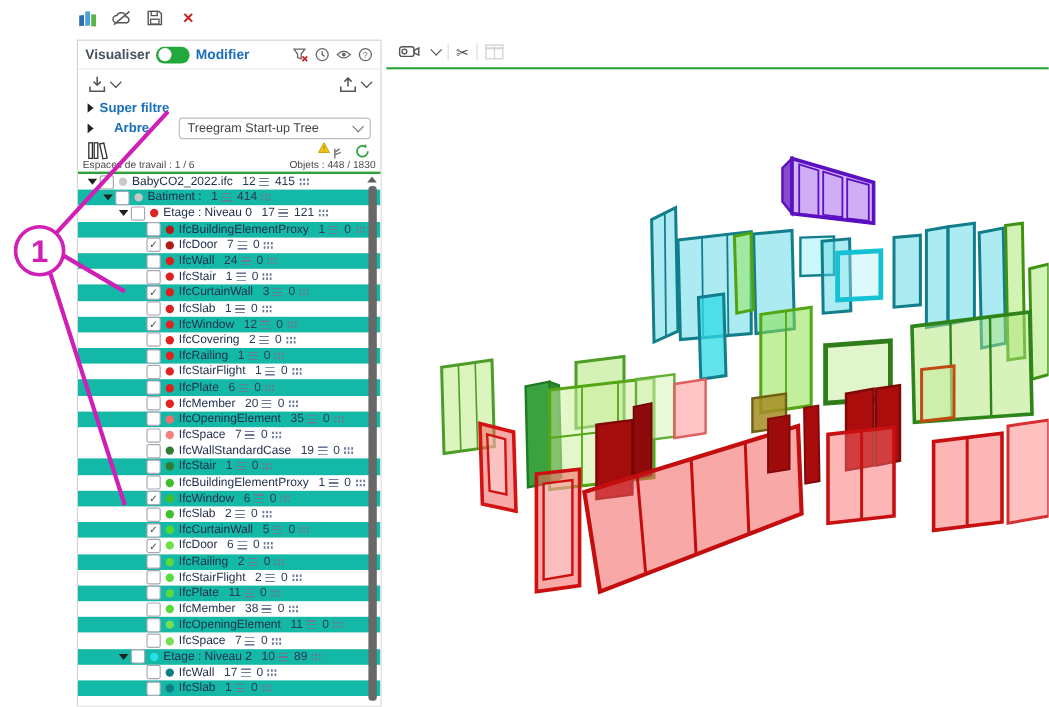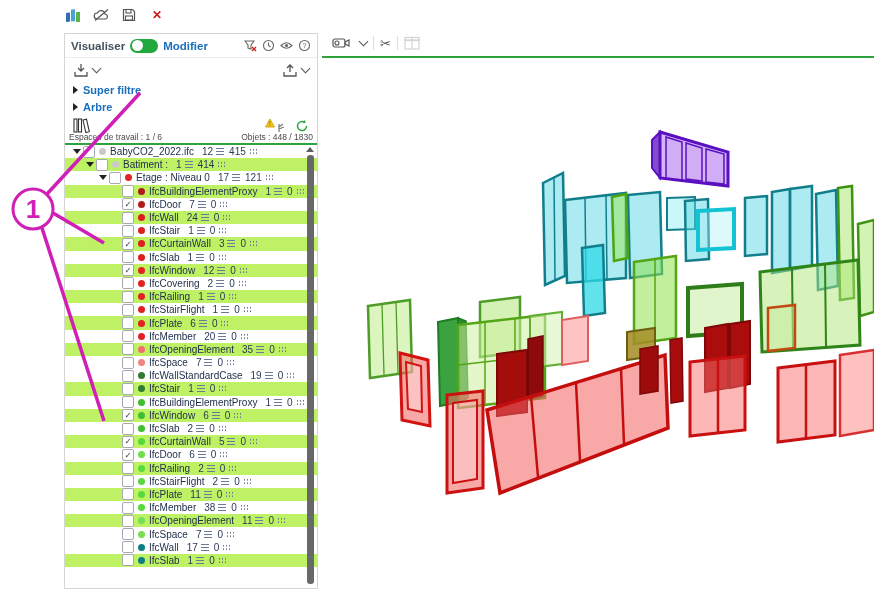--- a/index.html
+++ b/index.html
@@ -19,34 +19,34 @@
   .toggle .knob{position:absolute;left:1.5px;top:1.5px;width:11px;height:11px;border-radius:50%;background:#fff;}
   .mode-right{font-size:11.5px;font-weight:700;color:#1a6fbc;}
   .hdr-icons{margin-left:auto;display:flex;gap:5px;align-items:center;}
   .mini{width:13px;height:13px;display:inline-flex;}
   .p-toolbar{height:24px;display:flex;align-items:center;padding:0 8px;}
   .chev{width:6px;height:6px;border-right:1.4px solid #555;border-bottom:1.4px solid #555;
         transform:rotate(45deg);margin:-3px 0 0 4px;display:inline-block;}
   .p-sf{height:15px;display:flex;align-items:center;padding:0 8px;gap:5px;}
   .tri-r{width:0;height:0;border-top:4px solid transparent;border-bottom:4px solid transparent;border-left:5px solid #222;}
   .bluelbl{font-size:11px;font-weight:700;color:#1a6fbc;}
-  .p-arbre{height:20px;display:flex;align-items:center;padding:0 8px;gap:5px;}
+  .p-arbre{height:20px;display:flex;align-items:center;padding:0 8px;gap:17px;}
   .selectbox{margin-left:8px;width:176px;height:16px;border:1px solid #bfbfbf;border-radius:3px;
              display:flex;align-items:center;padding:0 6px;font-size:10.5px;color:#444;background:#fff;}
   .selectbox .chev{margin-left:auto;border-color:#777;}
   .p-meta{height:26px;position:relative;}
   .meta-ic-l{position:absolute;left:8px;top:1px;}
   .meta-ic-r{position:absolute;right:8px;top:1px;display:flex;gap:8px;align-items:center;}
   .status-l{position:absolute;left:4px;bottom:1px;font-size:8.5px;color:#4a4a4a;}
   .status-r{position:absolute;right:4px;bottom:1px;font-size:8.5px;color:#4a4a4a;text-align:center;}
   .p-line{height:2px;background:#2ea33b;flex:none;}
   .p-tree{flex:1;overflow:hidden;position:relative;background:#fff;}
   
   .trow{height:13.2px;display:flex;align-items:center;font-size:10px;color:#22304c;white-space:nowrap;padding-right:14px;}
-  .trow.alt{background:#bef264;}
+  .trow.alt{background:#14b8a6;}
   .t-ind{flex:none;}
   .t-caret{width:12px;flex:none;display:flex;align-items:center;justify-content:center;}
   .tri-d{width:0;height:0;border-left:4px solid transparent;border-right:4px solid transparent;border-top:5px solid #222;}
   .cb{width:10px;height:10px;border:1px solid #a8a8b4;border-radius:2px;background:#fff;flex:none;
       display:flex;align-items:center;justify-content:center;font-size:8.5px;color:#4a4a4a;line-height:1;}
   .dot{width:7px;height:7px;border-radius:50%;flex:none;margin:0 4px;}
   .t-lbl{margin-right:8px;}
   .cnt{color:#2b3a55;margin-right:3px;}
   .ic-list{width:8px;height:7px;margin-right:5px;flex:none;
            background:repeating-linear-gradient(to bottom,#6b7a99 0 1px,transparent 1px 3px);}
@@ -151,20 +151,24 @@
   </div>
 
   <div class="p-sf">
     <span class="tri-r"></span>
     <span class="bluelbl">Super filtre</span>
   </div>
 
   <div class="p-arbre">
     <span class="tri-r"></span>
     <span class="bluelbl">Arbre</span>
+    <span class="selectbox">
+      <span>Treegram Start-up Tree</span>
+      <span class="chev"></span>
+    </span>
   </div>
 
   <div class="p-meta">
     <span class="meta-ic-l mini" style="width:18px;height:15px">
       <svg width="18" height="15" viewBox="0 0 18 15">
           <rect x="1" y="1" width="3" height="13" fill="none" stroke="#333" stroke-width="1.1"></rect>
           <rect x="5.5" y="1" width="3" height="13" fill="none" stroke="#333" stroke-width="1.1"></rect>
           <path d="M10 2l3.5-.8 2.8 12.5-3.5.8z" fill="none" stroke="#333" stroke-width="1.1"></path>
         </svg>
     </span>
@@ -521,20 +525,33 @@
       </div>
       <div class="trow">
         <span class="t-ind" style="width: 45px;"></span>
         <span class="t-caret"></span>
         <span class="cb"></span>
         <span class="dot" style="background: rgb(118, 222, 82);"></span>
         <span class="t-lbl">IfcSpace</span>
         <span class="cnt">7</span>
         <span class="ic-list"></span>
         <span class="cnt">0</span>
+        <span class="ic-grid"></span>
+      </div>
+      <div class="trow alt">
+        <span class="t-ind" style="width: 32px;"></span>
+        <span class="t-caret">
+          <span class="tri-d"></span>
+        </span>
+        <span class="cb"></span>
+        <span class="dot" style="background: rgb(37, 224, 232);"></span>
+        <span class="t-lbl">Etage : Niveau 2</span>
+        <span class="cnt">10</span>
+        <span class="ic-list"></span>
+        <span class="cnt">89</span>
         <span class="ic-grid"></span>
       </div>
       <div class="trow">
         <span class="t-ind" style="width: 45px;"></span>
         <span class="t-caret"></span>
         <span class="cb"></span>
         <span class="dot" style="background: rgb(14, 126, 132);"></span>
         <span class="t-lbl">IfcWall</span>
         <span class="cnt">17</span>
         <span class="ic-list"></span>

